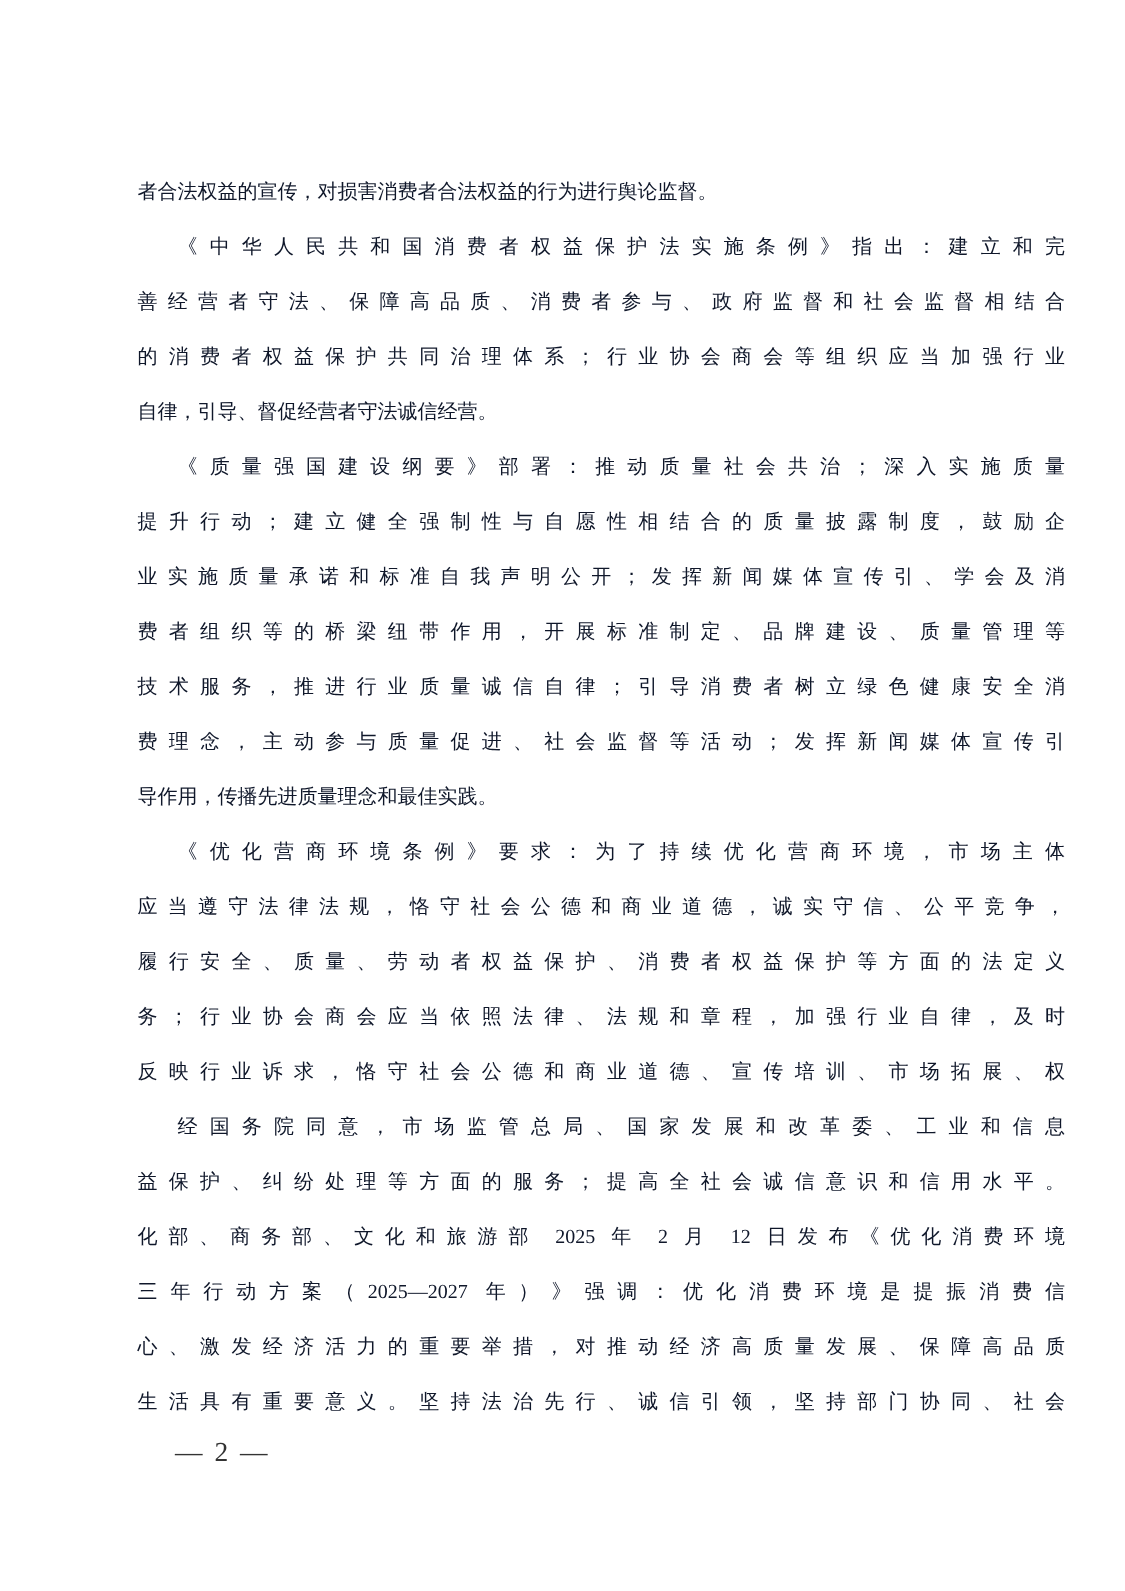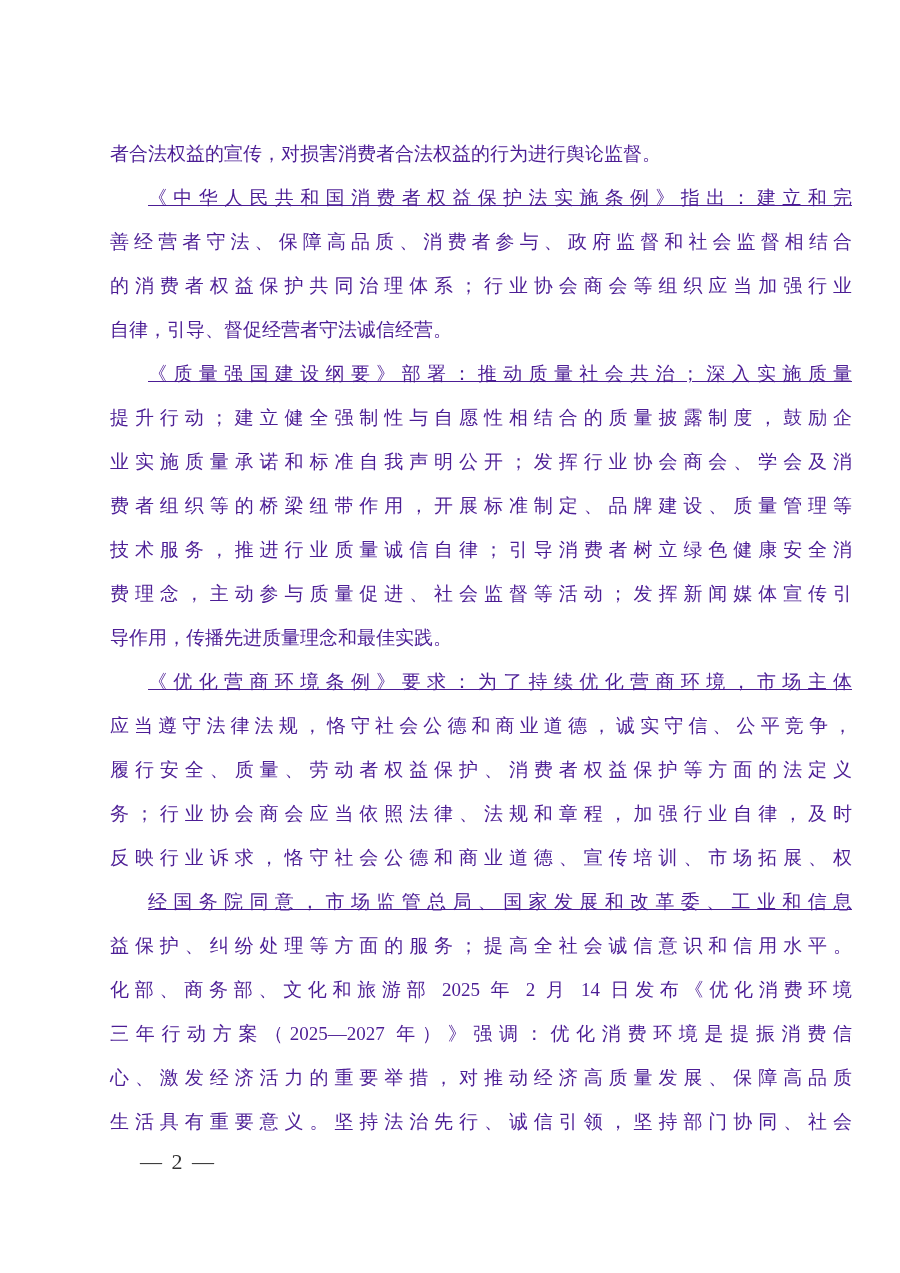--- a/index.html
+++ b/index.html
@@ -16,36 +16,35 @@
     font-family: "Liberation Serif", "DejaVu Serif", serif;
     color: #222222;
   }
   .doc-body {
     position: absolute;
     left: 110px;
     right: 48px;
     top: 132px;
   }
   .line {
-    font-size: 19px;
+    font-size: 16px;
     line-height: 44px;
     height: 44px;
     white-space: nowrap;
     text-align: left;
-    color: #4c1d95;
+    color: #0f172a;
     font-weight: 400;
   }
   .line.fill {
     white-space: normal;
     text-align: justify;
     text-align-last: justify;
   }
   .line.indent {
     text-indent: 2em;
-    text-decoration: underline;
   }
   .footer {
     position: absolute;
     left: 140px;
     top: 1146px;
     font-size: 22px;
     line-height: 32px;
     color: #333333;
     letter-spacing: 2px;
   }
@@ -55,31 +54,31 @@
 
 <div class="page">
   <div class="doc-body" id="doc-body">
       <div class="line">者合法权益的宣传，对损害消费者合法权益的行为进行舆论监督。</div>
       <div class="line indent fill">《中华人民共和国消费者权益保护法实施条例》指出：建立和完</div>
       <div class="line fill">善经营者守法、保障高品质、消费者参与、政府监督和社会监督相结合</div>
       <div class="line fill">的消费者权益保护共同治理体系；行业协会商会等组织应当加强行业</div>
       <div class="line">自律，引导、督促经营者守法诚信经营。</div>
       <div class="line indent fill">《质量强国建设纲要》部署：推动质量社会共治；深入实施质量</div>
       <div class="line fill">提升行动；建立健全强制性与自愿性相结合的质量披露制度，鼓励企</div>
-      <div class="line fill">业实施质量承诺和标准自我声明公开；发挥行业协会商会、学会及消</div>
+      <div class="line fill">业实施质量承诺和标准自我声明公开；发挥新闻媒体宣传引、学会及消</div>
       <div class="line fill">费者组织等的桥梁纽带作用，开展标准制定、品牌建设、质量管理等</div>
       <div class="line fill">技术服务，推进行业质量诚信自律；引导消费者树立绿色健康安全消</div>
       <div class="line fill">费理念，主动参与质量促进、社会监督等活动；发挥新闻媒体宣传引</div>
       <div class="line">导作用，传播先进质量理念和最佳实践。</div>
       <div class="line indent fill">《优化营商环境条例》要求：为了持续优化营商环境，市场主体</div>
       <div class="line fill">应当遵守法律法规，恪守社会公德和商业道德，诚实守信、公平竞争，</div>
       <div class="line fill">履行安全、质量、劳动者权益保护、消费者权益保护等方面的法定义</div>
       <div class="line fill">务；行业协会商会应当依照法律、法规和章程，加强行业自律，及时</div>
       <div class="line fill">反映行业诉求，恪守社会公德和商业道德、宣传培训、市场拓展、权</div>
       <div class="line indent fill">经国务院同意，市场监管总局、国家发展和改革委、工业和信息</div>
       <div class="line fill">益保护、纠纷处理等方面的服务；提高全社会诚信意识和信用水平。</div>
-      <div class="line fill">化部、商务部、文化和旅游部 2025 年 2 月 14 日发布《优化消费环境</div>
+      <div class="line fill">化部、商务部、文化和旅游部 2025 年 2 月 12 日发布《优化消费环境</div>
       <div class="line fill">三年行动方案（2025—2027 年）》强调：优化消费环境是提振消费信</div>
       <div class="line fill">心、激发经济活力的重要举措，对推动经济高质量发展、保障高品质</div>
       <div class="line fill">生活具有重要意义。坚持法治先行、诚信引领，坚持部门协同、社会</div>
     </div>
   <div class="footer">— 2 —</div>
 </div>
 
 </body></html>

